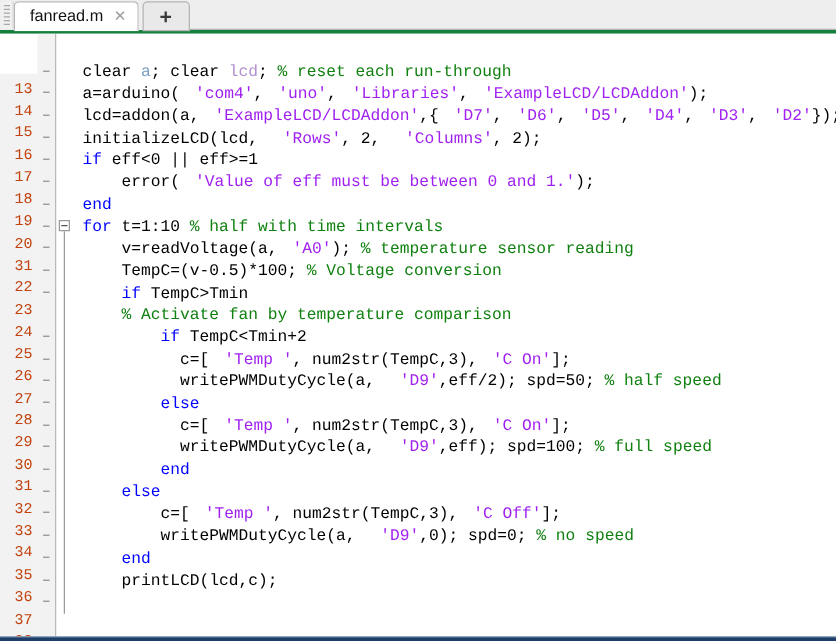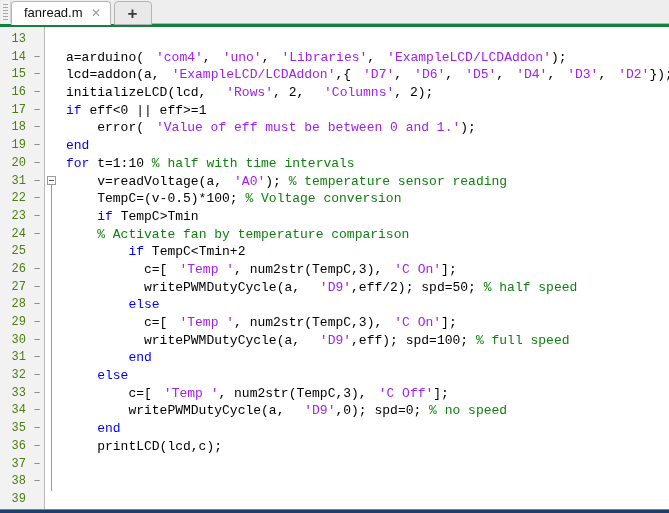--- a/index.html
+++ b/index.html
@@ -127,25 +127,26 @@
     font-size: 13px;
     position: relative;
     overflow: hidden;
   }
 
   .gutter {
     width: 30px;
     min-width: 30px;
     background: #f2f2f2;
     text-align: right;
-    color: #4d7c0f;
+    color: #c2410c;
     font-size: 12px;
     padding-top: 4px;
     box-sizing: border-box;
     user-select: none;
+    margin-top: 32px;
   }
   .gutter .gline {
     height: 17.7px;
     line-height: 17.7px;
     padding-right: 4px;
     box-sizing: border-box;
     white-space: nowrap;
   }
 
   .breakcol {
@@ -350,20 +351,21 @@
         <div class="fline"></div>
         <div class="fline"></div>
         <div class="fline"></div>
         <div class="fline"></div>
         <div class="fline"></div>
         <div class="fline"></div>
         <div class="fline"></div>
       </div>
     <div class="codearea" id="codearea">
         <div class="cline">&nbsp;</div>
+        <div class="cline"><span class="tok-plain">clear </span><span class="tok-var">a</span><span class="tok-plain">; clear </span><span class="tok-var2">lcd</span><span class="tok-plain">; </span><span class="tok-cmt">% reset each run-through</span></div>
         <div class="cline"><span class="tok-plain">a=arduino(</span><span class="tok-str">'com4'</span><span class="tok-plain">,</span><span class="tok-str">'uno'</span><span class="tok-plain">,</span><span class="tok-str">'Libraries'</span><span class="tok-plain">,</span><span class="tok-str">'ExampleLCD/LCDAddon'</span><span class="tok-plain">);</span></div>
         <div class="cline"><span class="tok-plain">lcd=addon(a,</span><span class="tok-str">'ExampleLCD/LCDAddon'</span><span class="tok-plain">,{</span><span class="tok-str">'D7'</span><span class="tok-plain">,</span><span class="tok-str">'D6'</span><span class="tok-plain">,</span><span class="tok-str">'D5'</span><span class="tok-plain">,</span><span class="tok-str">'D4'</span><span class="tok-plain">,</span><span class="tok-str">'D3'</span><span class="tok-plain">,</span><span class="tok-str">'D2'</span><span class="tok-plain">});</span></div>
         <div class="cline"><span class="tok-plain">initializeLCD(lcd, </span><span class="tok-str">'Rows'</span><span class="tok-plain">, 2, </span><span class="tok-str">'Columns'</span><span class="tok-plain">, 2);</span></div>
         <div class="cline"><span class="tok-kw">if</span><span class="tok-plain"> eff&lt;0 || eff&gt;=1</span></div>
         <div class="cline"><span class="tok-plain">    error(</span><span class="tok-str">'Value of eff must be between 0 and 1.'</span><span class="tok-plain">);</span></div>
         <div class="cline"><span class="tok-kw">end</span></div>
         <div class="cline"><span class="tok-kw">for</span><span class="tok-plain"> t=1:10 </span><span class="tok-cmt">% half with time intervals</span></div>
         <div class="cline"><span class="tok-plain">    v=readVoltage(a,</span><span class="tok-str">'A0'</span><span class="tok-plain">); </span><span class="tok-cmt">% temperature sensor reading</span></div>
         <div class="cline"><span class="tok-plain">    TempC=(v-0.5)*100; </span><span class="tok-cmt">% Voltage conversion</span></div>
         <div class="cline"><span class="tok-plain">    </span><span class="tok-kw">if</span><span class="tok-plain"> TempC&gt;Tmin</span></div>

